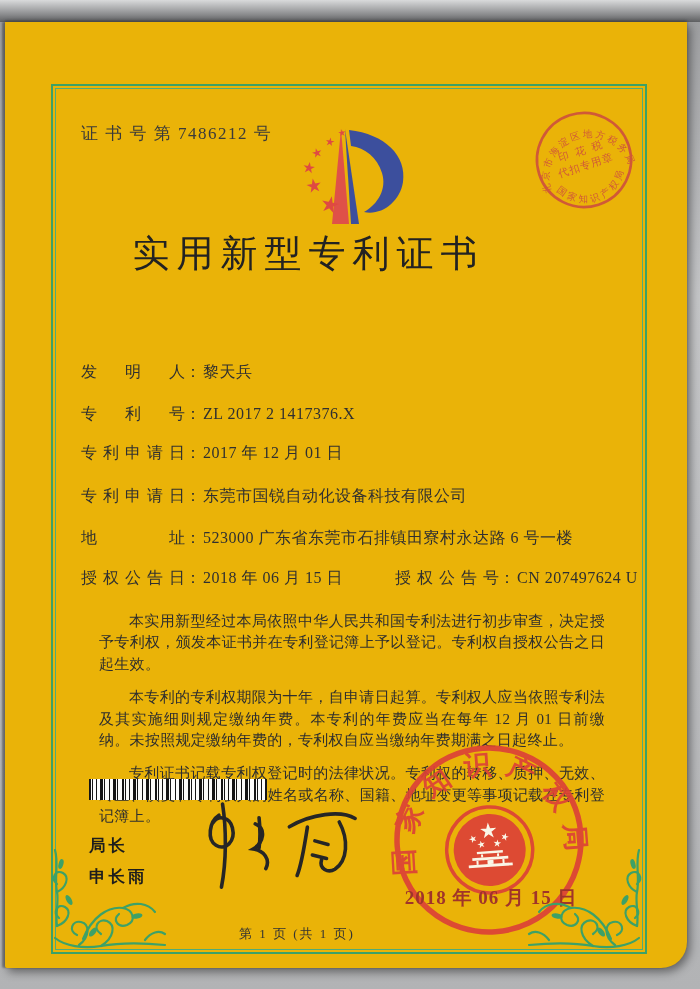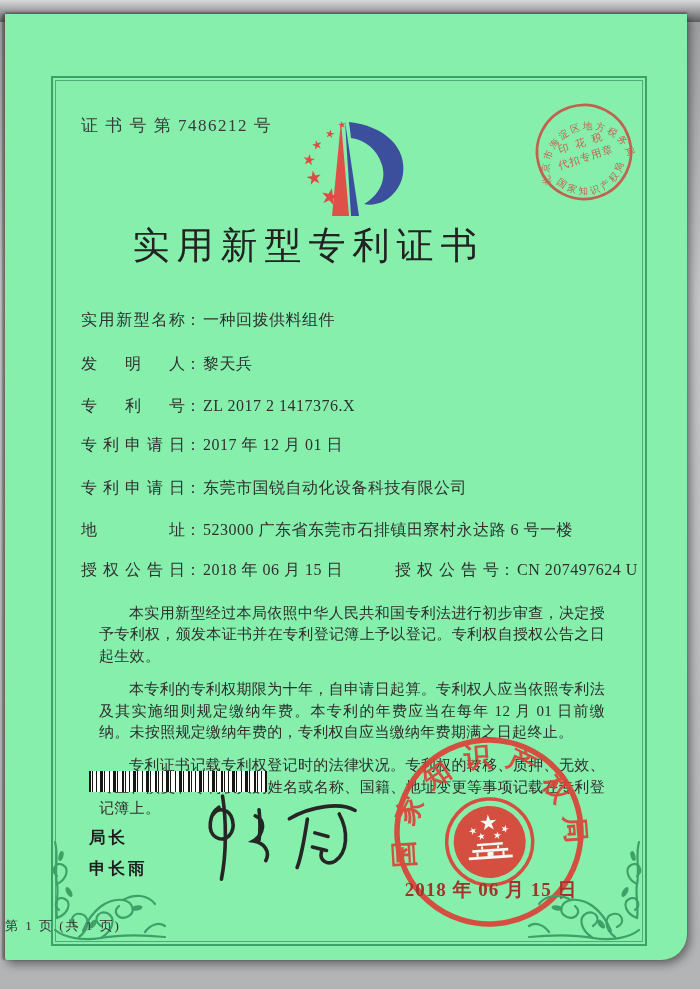--- a/index.html
+++ b/index.html
@@ -4,22 +4,22 @@
 <style>
   html,body{margin:0;padding:0}
   body{
     width:700px;height:989px;position:relative;overflow:hidden;
     background:linear-gradient(180deg,#9b9c9e 0,#c4c5c7 30%,#b2b3b5 100%);
     font-family:"Liberation Serif","DejaVu Serif",serif;color:#2d2d2d;
   }
   .scan-top{position:absolute;left:0;top:0;width:700px;height:22px;
     background:linear-gradient(180deg,#d9dadb 0,#98999b 55%,#5f6062 100%);}
   .paper{
-    position:absolute;left:5px;top:14px;width:682px;height:946px;
-    background:#86efac;border-radius:0 0 26px 2px;
+    position:absolute;left:5px;top:22px;width:682px;height:946px;
+    background:#eab308;border-radius:0 0 26px 2px;
     box-shadow:3px 4px 10px rgba(0,0,0,.45),-3px 0 2px rgba(50,50,52,.45),0 -2px 2px rgba(70,70,72,.5);
   }
   .frame{position:absolute;left:46px;top:62px;width:592px;height:866px;
     border:2.5px solid #3da167;}
   .frame-inner{position:absolute;inset:2px;border:1px solid #52ab77;}
   .cert-no{position:absolute;left:76px;top:100px;font-size:17px;letter-spacing:1.5px;color:#3a3a3a;}
   .logo{position:absolute;left:282px;top:100px;width:136px;height:110px;}
   .title{position:absolute;left:0;top:207px;width:607px;text-align:center;
     font-size:37px;font-weight:400;letter-spacing:7px;color:#222;}
   .frow{position:absolute;left:76px;font-size:16px;white-space:nowrap;color:#303030;}
@@ -31,21 +31,21 @@
   .paras p{margin:12px;text-indent:2em;}
   .barcode{position:absolute;left:84px;top:757px;width:178px;height:21px;
     background:repeating-linear-gradient(90deg,#151515 0 2px,#fcfcfa 2px 3px,#151515 3px 4px,#fcfcfa 4px 7px,#151515 7px 8px,#fcfcfa 8px 11px,#151515 11px 14px,#fcfcfa 14px 15px,#151515 15px 16px,#fcfcfa 16px 20px,#151515 20px 21px,#fcfcfa 21px 24px,#151515 24px 27px,#fcfcfa 27px 28px,#151515 28px 29px,#fcfcfa 29px 33px);}
   .signoff{position:absolute;left:84px;font-family:"Liberation Sans","DejaVu Sans",sans-serif;
     font-size:16.5px;font-weight:600;color:#1d1d1d;letter-spacing:3px;margin-top:16px;}
   .sig-svg{position:absolute;left:185px;top:775px;transform:rotate(-2deg);}
   .seal-svg{position:absolute;left:378px;top:712px;transform:rotate(-4deg);opacity:.92;}
   .seal-date{position:absolute;left:386px;top:863px;width:200px;text-align:center;
     font-size:19px;color:#a0342a;letter-spacing:1px;font-weight:600;}
   .tax-svg{position:absolute;left:513px;top:72px;transform:rotate(-18deg);opacity:.85;}
-  .footer{position:absolute;left:0;top:903px;width:584px;
+  .footer{position:absolute;left:0;top:903px;width:584px;text-align:center;
     font-size:13px;letter-spacing:2px;color:#333;}
   .flourish{position:absolute;width:120px;height:110px;}
   .flourish.fl-left{left:44px;top:820px;}
   .flourish.fl-right{left:520px;top:820px;transform:scaleX(-1);}
 </style>
 </head>
 <body>
 
 <div class="scan-top"></div>
 
@@ -73,23 +73,20 @@
       <use href="#star" transform="translate(27,64) scale(7.5) rotate(-10)"></use>
       <use href="#star" transform="translate(22,46) scale(6) rotate(8)"></use>
       <use href="#star" transform="translate(30,31) scale(5) rotate(-14)"></use>
       <use href="#star" transform="translate(43,20) scale(4.5) rotate(10)"></use>
       <use href="#star" transform="translate(55,11) scale(3.8) rotate(-8)"></use>
     </g>
   </svg>
 
   <div class="title">实用新型专利证书</div>
 
-  <div class="frow" style="top:296px">
-    <span class="flabel">实用新型名称</span><span>：</span><span class="fvalue">一种回拨供料组件</span>
-  </div>
   <div class="frow" style="top:340px">
     <span class="flabel">发明人</span><span>：</span><span class="fvalue">黎天兵</span>
   </div>
   <div class="frow" style="top:382px">
     <span class="flabel">专利号</span><span>：</span><span class="fvalue">ZL 2017 2 1417376.X</span>
   </div>
   <div class="frow" style="top:421px">
     <span class="flabel">专利申请日</span><span>：</span><span class="fvalue">2017 年 12 月 01 日</span>
   </div>
   <div class="frow" style="top:464px">

